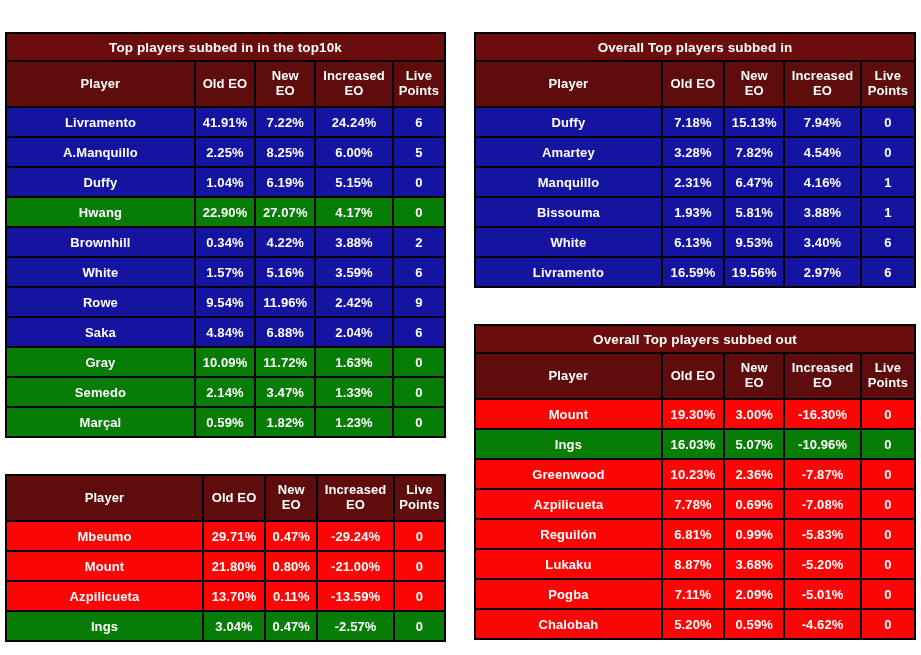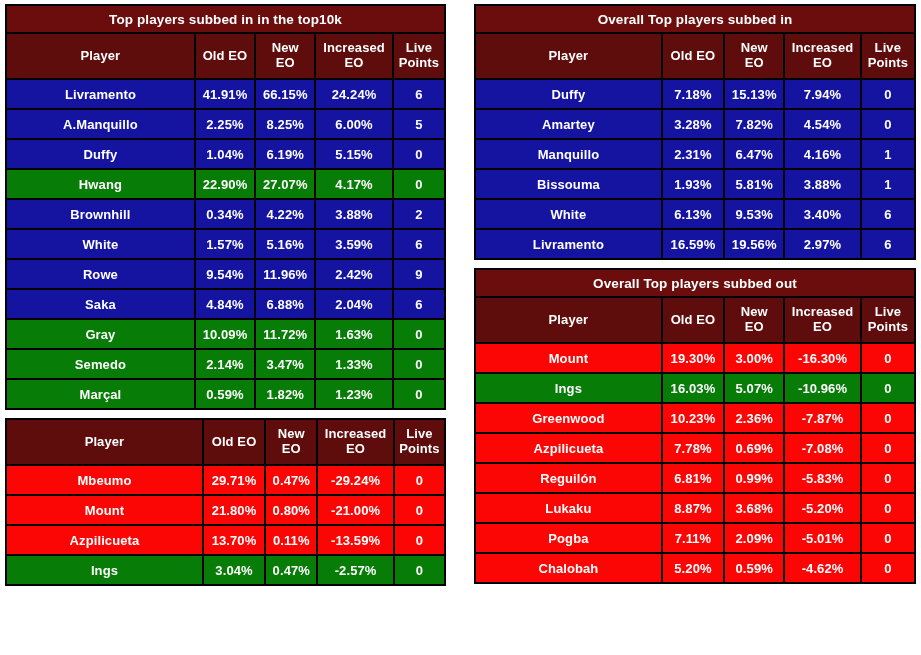--- a/index.html
+++ b/index.html
@@ -29,20 +29,21 @@
   }
   .col-left { width: 441px; }
   .col-right { width: 442px; }
 
   table.eo-table {
     border-collapse: collapse;
     width: 100%;
     table-layout: fixed;
     background: #7f1d1d;
     border: 2px solid #a3a3a3;
+    margin-top: 28px;
   }
   table.eo-table td, table.eo-table th {
     border: 2px solid #000000;
     text-align: center;
     vertical-align: middle;
     padding: 0;
     color: #ffffff;
     letter-spacing: 0.1px;
   }
 
@@ -113,21 +114,21 @@
           <th class="head-cell">Old EO</th>
           <th class="head-cell"><span>New</span><br><span>EO</span></th>
           <th class="head-cell"><span>Increased</span><br><span>EO</span></th>
           <th class="head-cell"><span>Live</span><br><span>Points</span></th>
         </tr>
       </thead>
       <tbody>
           <tr class="row-blue">
             <td class="data-cell">Livramento</td>
             <td class="data-cell">41.91%</td>
-            <td class="data-cell">66.15%</td>
+            <td class="data-cell">7.22%</td>
             <td class="data-cell">24.24%</td>
             <td class="data-cell">6</td>
           </tr>
           <tr class="row-blue">
             <td class="data-cell">A.Manquillo</td>
             <td class="data-cell">2.25%</td>
             <td class="data-cell">8.25%</td>
             <td class="data-cell">6.00%</td>
             <td class="data-cell">5</td>
           </tr>

